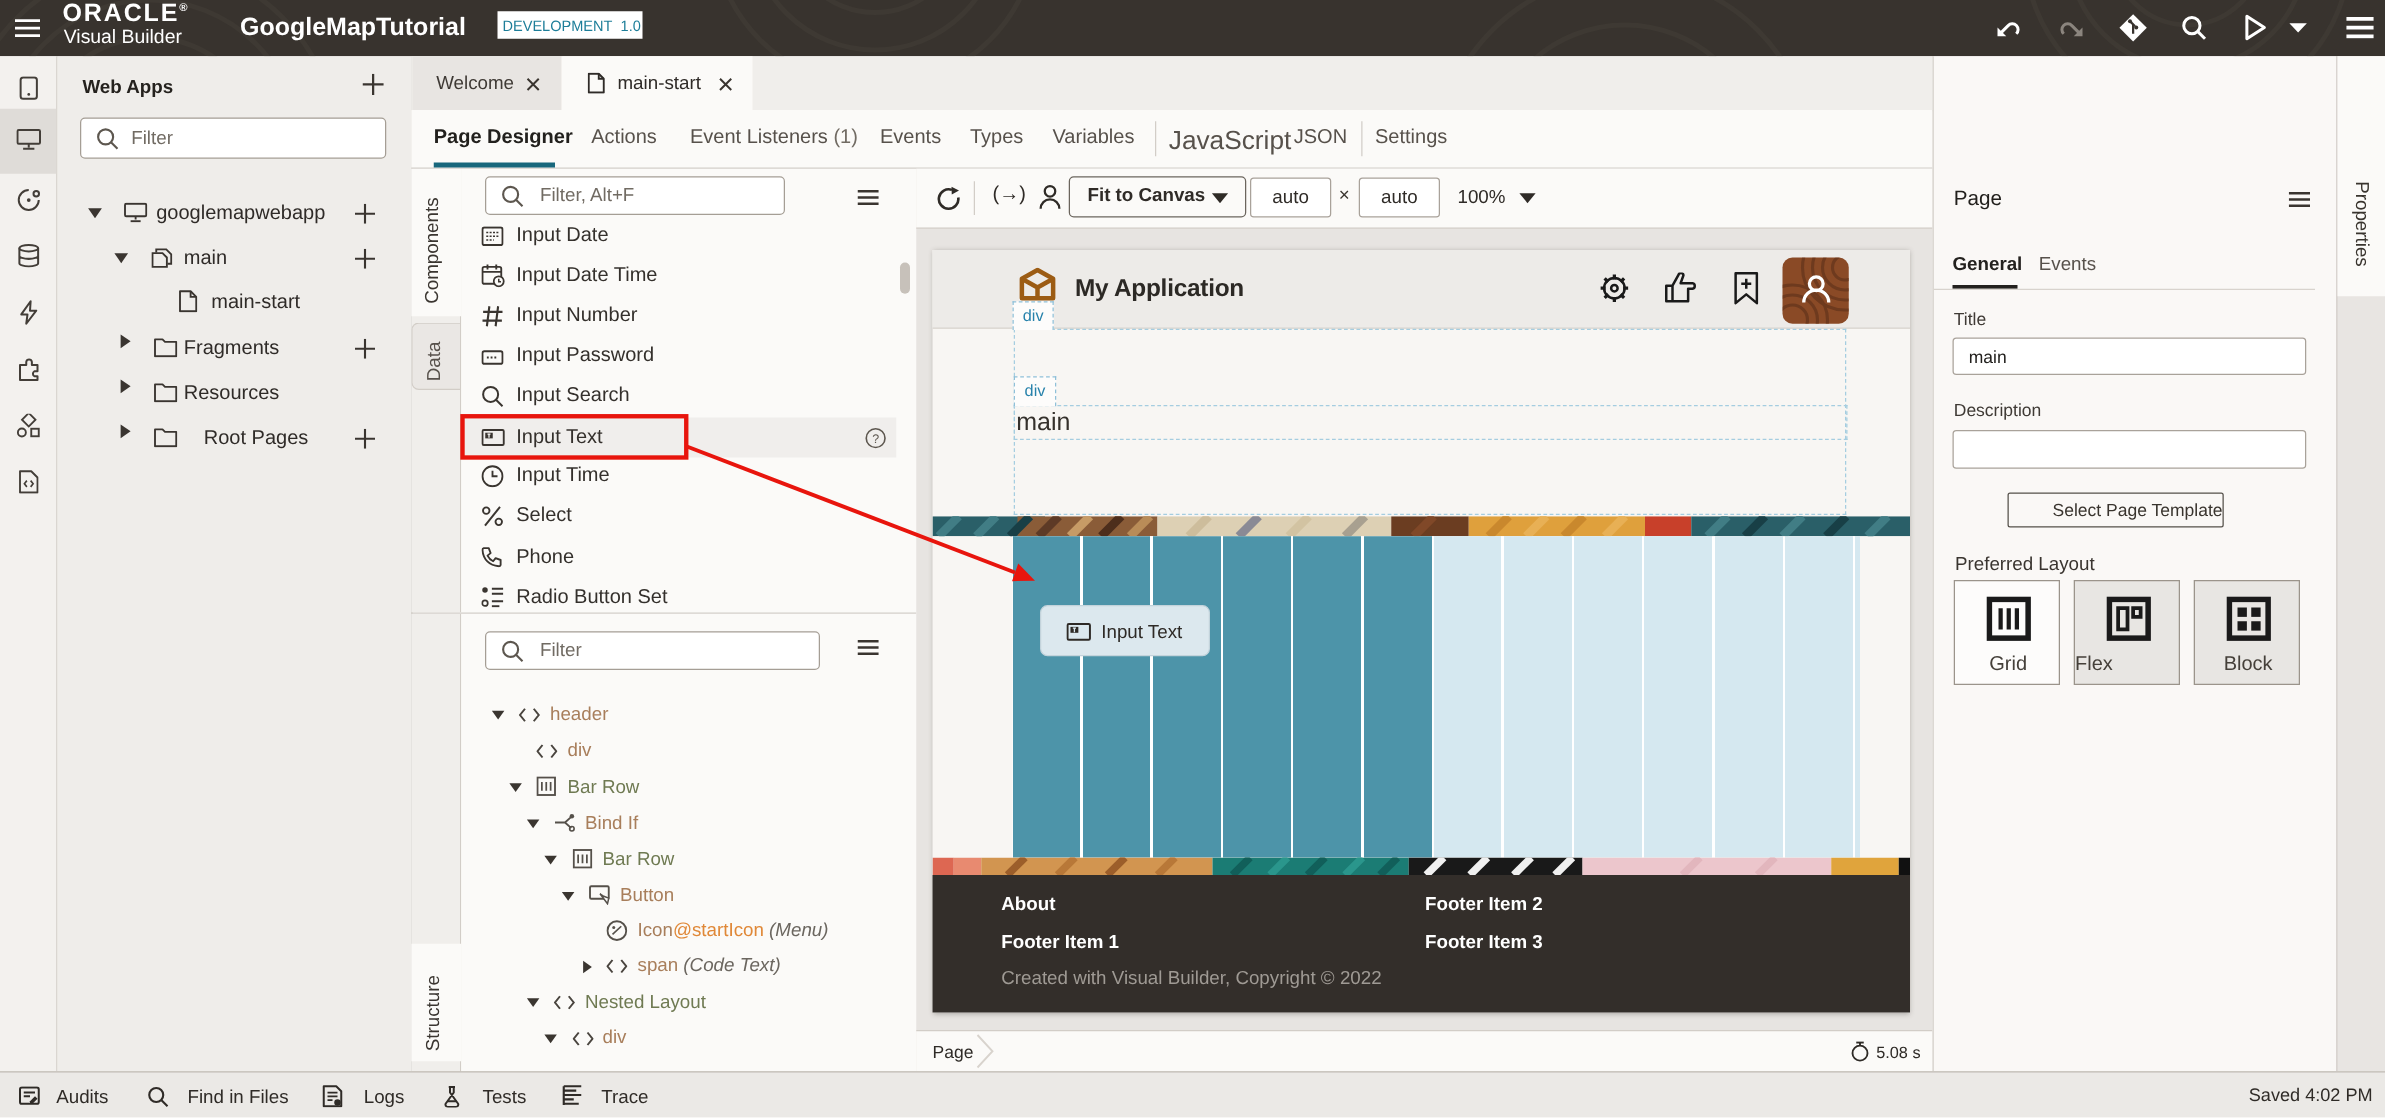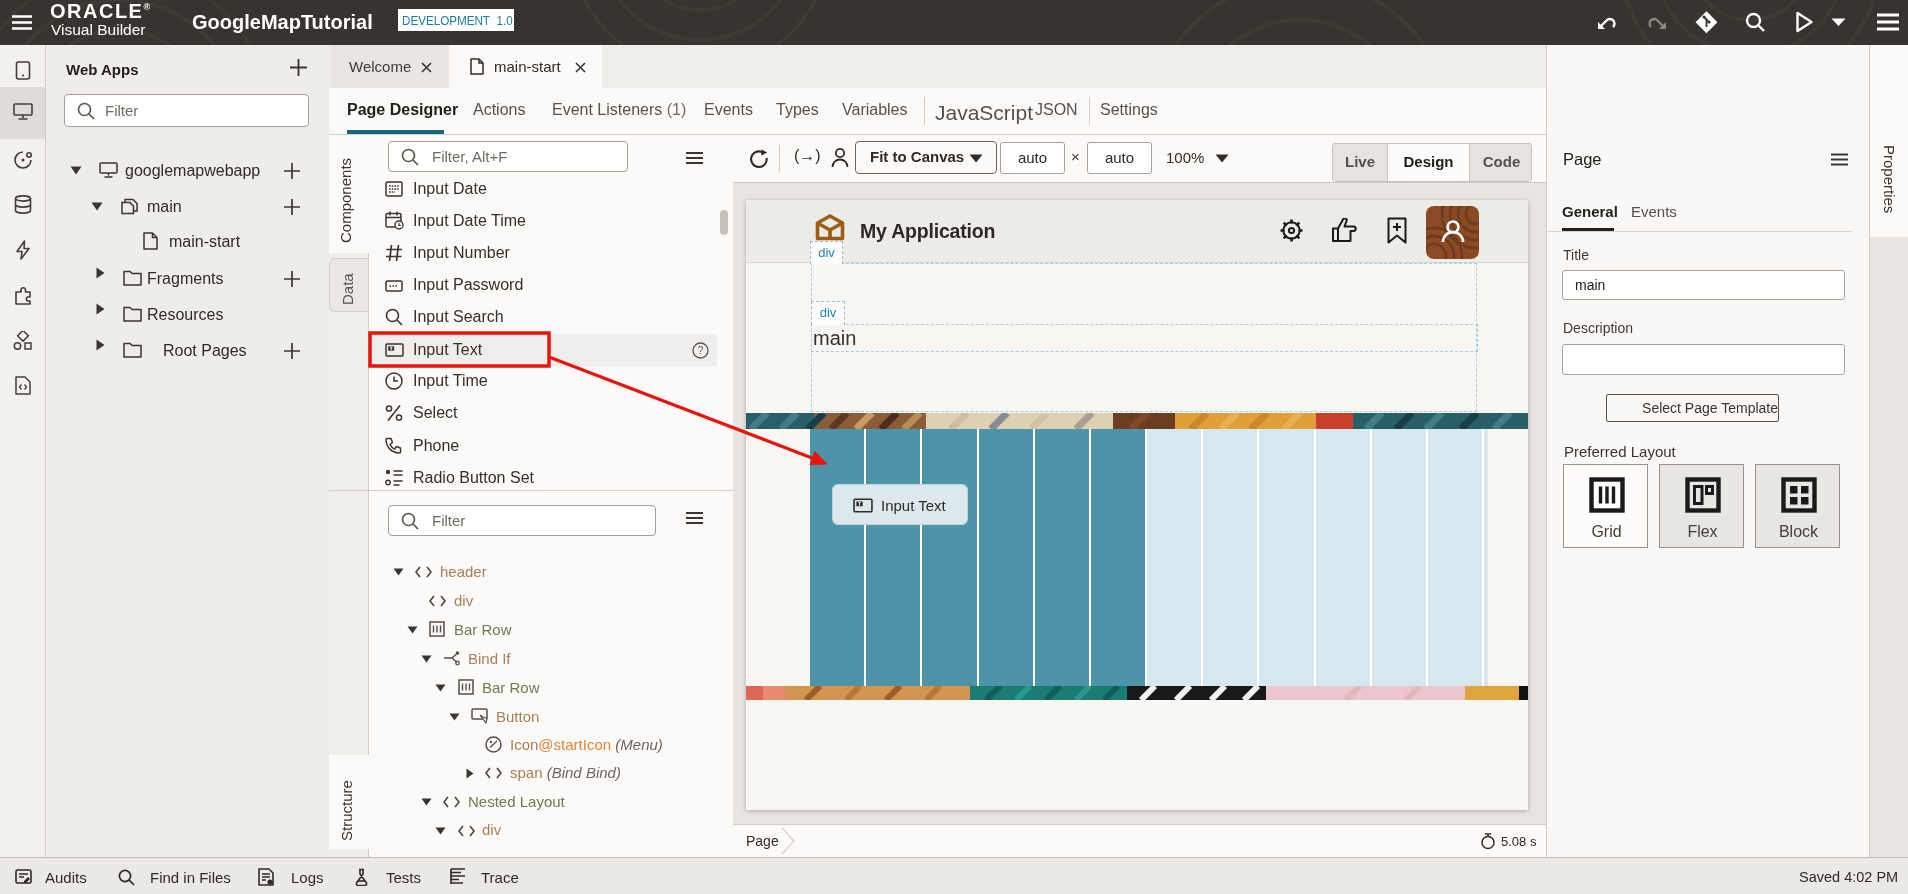--- a/index.html
+++ b/index.html
@@ -383,21 +383,21 @@
           <circle cx="6" cy="6" r="1.2" fill="#55504a"></circle>
         </svg>
       <div class="abs" style="left:141px;top:245px;"><span style="color:#a87e5b;">Icon</span><span style="color:#e08838;">@startIcon</span><span style="color:#6b665f;font-style:italic;"> (Menu)</span></div>
 
       <svg class="abs" style="left:97px;top:277px" width="8" height="11" viewBox="0 0 8 11">
           <path d="M0.5 0.5v10L7.5 5.5z" fill="#3a3530"></path>
         </svg>
       <svg class="abs" style="left:116px;top:276px" width="17" height="12" viewBox="0 0 17 12">
           <path d="M5 1 L1 6 L5 11 M12 1 L16 6 L12 11" fill="none" stroke="#4a453f" stroke-width="1.6"></path>
         </svg>
-      <div class="abs" style="left:141px;top:273px;"><span style="color:#a87e5b;">span</span><span style="color:#6b665f;font-style:italic;"> (Bind Bind)</span></div>
+      <div class="abs" style="left:141px;top:273px;"><span style="color:#a87e5b;">span</span><span style="color:#6b665f;font-style:italic;"> (Code Text)</span></div>
 
       <svg class="abs" style="left:52px;top:307px" width="11" height="8" viewBox="0 0 11 8">
           <path d="M0.5 0.5h10L5.5 7.5z" fill="#3a3530"></path>
         </svg>
       <svg class="abs" style="left:74px;top:305px" width="17" height="12" viewBox="0 0 17 12">
           <path d="M5 1 L1 6 L5 11 M12 1 L16 6 L12 11" fill="none" stroke="#4a453f" stroke-width="1.6"></path>
         </svg>
       <div class="abs" style="left:99px;top:302px;color:#6f7a52;">Nested Layout</div>
 
       <svg class="abs" style="left:66px;top:336px" width="11" height="8" viewBox="0 0 11 8">
@@ -435,31 +435,20 @@
     </div>
     <div class="abs" style="left:338px;top:13px;font-size:15px;color:#3a3530;">×</div>
     <div class="abs" style="left:354px;top:7px;width:65px;height:32px;background:#fff;border:1px solid #a9a29a;border-radius:3px;box-sizing:border-box;text-align:center;">
       <div style="margin-top:6px;font-size:15px;color:#2f2b27;">auto</div>
     </div>
     <div class="abs" style="left:433px;top:14px;font-size:15px;color:#2f2b27;">100%</div>
     <svg class="abs" style="left:482px;top:19px" width="14" height="9" viewBox="0 0 14 9">
         <path d="M0.5 0.5h13L7 8.5z" fill="#2f2b27"></path>
       </svg>
 
-    <div class="abs" style="left:599px;top:8px;width:200px;height:39px;border:1px solid #c6c0b9;border-radius:3px;box-sizing:border-box;overflow:hidden;">
-      <div class="abs" style="left:0;top:0;width:55px;height:39px;background:#e5e2df;border-right:1px solid #c6c0b9;box-sizing:border-box;text-align:center;">
-          <div style="margin-top:9px;font-size:15px;font-weight:bold;color:#55504a;">Live</div>
-        </div>
-      <div class="abs" style="left:55px;top:0;width:82px;height:39px;background:#fdfcfb;border-right:1px solid #c6c0b9;box-sizing:border-box;text-align:center;">
-          <div style="margin-top:9px;font-size:15px;font-weight:bold;color:#22201d;">Design</div>
-        </div>
-      <div class="abs" style="left:137px;top:0;width:63px;height:39px;background:#e5e2df;text-align:center;">
-          <div style="margin-top:9px;font-size:15px;font-weight:bold;color:#55504a;">Code</div>
-        </div>
-    </div>
   </div>
   <div class="abs" id="canvaspage" style="left:13px;top:65px;width:782px;height:610px;background:#f8f6f3;box-shadow:0 1px 4px rgba(60,55,50,0.35);">
 
     <div class="abs" style="left:0;top:0;width:782px;height:63px;background:#edebe8;border-bottom:1px solid #d8d3cd;box-sizing:border-box;">
       <svg class="abs" style="left:69px;top:14px" width="30" height="28" viewBox="0 0 30 28">
           <path d="M15 2 L27.5 9 V24.5 H2.5 V9 Z M2.5 9 L15 16 L27.5 9 M15 16 V24.5" fill="none" stroke="#9c5c14" stroke-width="3.6" stroke-linejoin="round"></path>
         </svg>
       <div class="abs" style="left:114px;top:20px;font-size:19.5px;font-weight:bold;color:#2c2925;letter-spacing:-0.2px;">My Application</div>
       <svg class="abs" style="left:533px;top:18px" width="25" height="25" viewBox="0 0 25 25">
           <g fill="none" stroke="#1a1a1a" stroke-width="2">
@@ -573,20 +562,27 @@
           <path d="M358 14 L372 0" stroke="#115f5a"></path>
         <path d="M395 14 L409 0" stroke="#f0f0f0"></path>
           <path d="M430 14 L444 0" stroke="#f0f0f0"></path>
           <path d="M465 14 L479 0" stroke="#f0f0f0"></path>
           <path d="M498 14 L512 0" stroke="#f0f0f0"></path>
         <path d="M600 14 L614 0" stroke="#e2b6bd"></path>
           <path d="M660 14 L674 0" stroke="#e2b6bd"></path>
       </g>
     </svg>
 
+    <div class="abs" style="left:0;top:500px;width:782px;height:110px;background:#332e2a;color:#fff;font-size:15px;">
+      <div class="abs b" style="left:55px;top:15px;">About</div>
+      <div class="abs b" style="left:55px;top:45px;">Footer Item 1</div>
+      <div class="abs b" style="left:394px;top:15px;">Footer Item 2</div>
+      <div class="abs b" style="left:394px;top:45px;">Footer Item 3</div>
+      <div class="abs" style="left:55px;top:74px;color:#9f9a94;">Created with Visual Builder, Copyright © 2022</div>
+    </div>
   </div>
   <div class="abs" id="crumbbar" style="left:0;top:689px;width:813px;height:33px;background:#fbfaf8;border-top:1px solid #d2cdc7;box-sizing:border-box;">
     <div class="abs" style="left:13px;top:8px;font-size:14px;color:#2f2b27;">Page</div>
     <svg class="abs" style="left:47px;top:2px" width="16" height="28" viewBox="0 0 16 28">
         <path d="M2 1 L14 14 L2 27" fill="none" stroke="#d8d3cd" stroke-width="1.5"></path>
       </svg>
     <svg class="abs" style="left:747px;top:8px" width="16" height="17" viewBox="0 0 16 17">
         <circle cx="8" cy="9.5" r="6" fill="none" stroke="#2f2b27" stroke-width="1.5"></circle>
         <path d="M5 1h6M8 1v2.5" stroke="#2f2b27" stroke-width="1.5"></path>
       </svg>
@@ -622,21 +618,21 @@
           <path d="M11.5 9.5v17M18 9.5v17M24.5 9.5v17" stroke="#1a1a1a" stroke-width="3.4"></path>
         </svg>
       <div class="abs" style="left:0;top:58px;width:85px;text-align:center;font-size:16px;color:#45403a;">Grid</div>
     </div>
     <div class="abs" style="left:112px;top:419px;width:85px;height:84px;background:#e8e6e3;border:1px solid #9b948b;box-sizing:border-box;">
       <svg class="abs" style="left:25px;top:12px" width="36" height="36" viewBox="0 0 36 36">
           <rect x="2.5" y="2.5" width="31" height="31" fill="none" stroke="#1a1a1a" stroke-width="4.4"></rect>
           <rect x="9.5" y="9.5" width="7.5" height="17" fill="none" stroke="#1a1a1a" stroke-width="3"></rect>
           <rect x="21.5" y="9.5" width="6" height="7" fill="none" stroke="#1a1a1a" stroke-width="3"></rect>
         </svg>
-      <div class="abs" style="left:0;top:58px;width:85px;text-align:center;font-size:16px;color:#45403a;">Flex</div>
+      <div class="abs" style="left:0;top:58px;width:85px;font-size:16px;color:#45403a;">Flex</div>
     </div>
     <div class="abs" style="left:208px;top:419px;width:85px;height:84px;background:#e8e6e3;border:1px solid #9b948b;box-sizing:border-box;">
       <svg class="abs" style="left:25px;top:12px" width="36" height="36" viewBox="0 0 36 36">
           <rect x="2.5" y="2.5" width="31" height="31" fill="none" stroke="#1a1a1a" stroke-width="4.4"></rect>
           <rect x="9" y="9" width="7.5" height="7.5" fill="#1a1a1a"></rect>
           <rect x="20" y="9" width="7.5" height="7.5" fill="#1a1a1a"></rect>
           <rect x="9" y="20" width="7.5" height="7.5" fill="#1a1a1a"></rect>
           <rect x="20" y="20" width="7.5" height="7.5" fill="#1a1a1a"></rect>
         </svg>
       <div class="abs" style="left:0;top:58px;width:85px;text-align:center;font-size:16px;color:#45403a;">Block</div>

